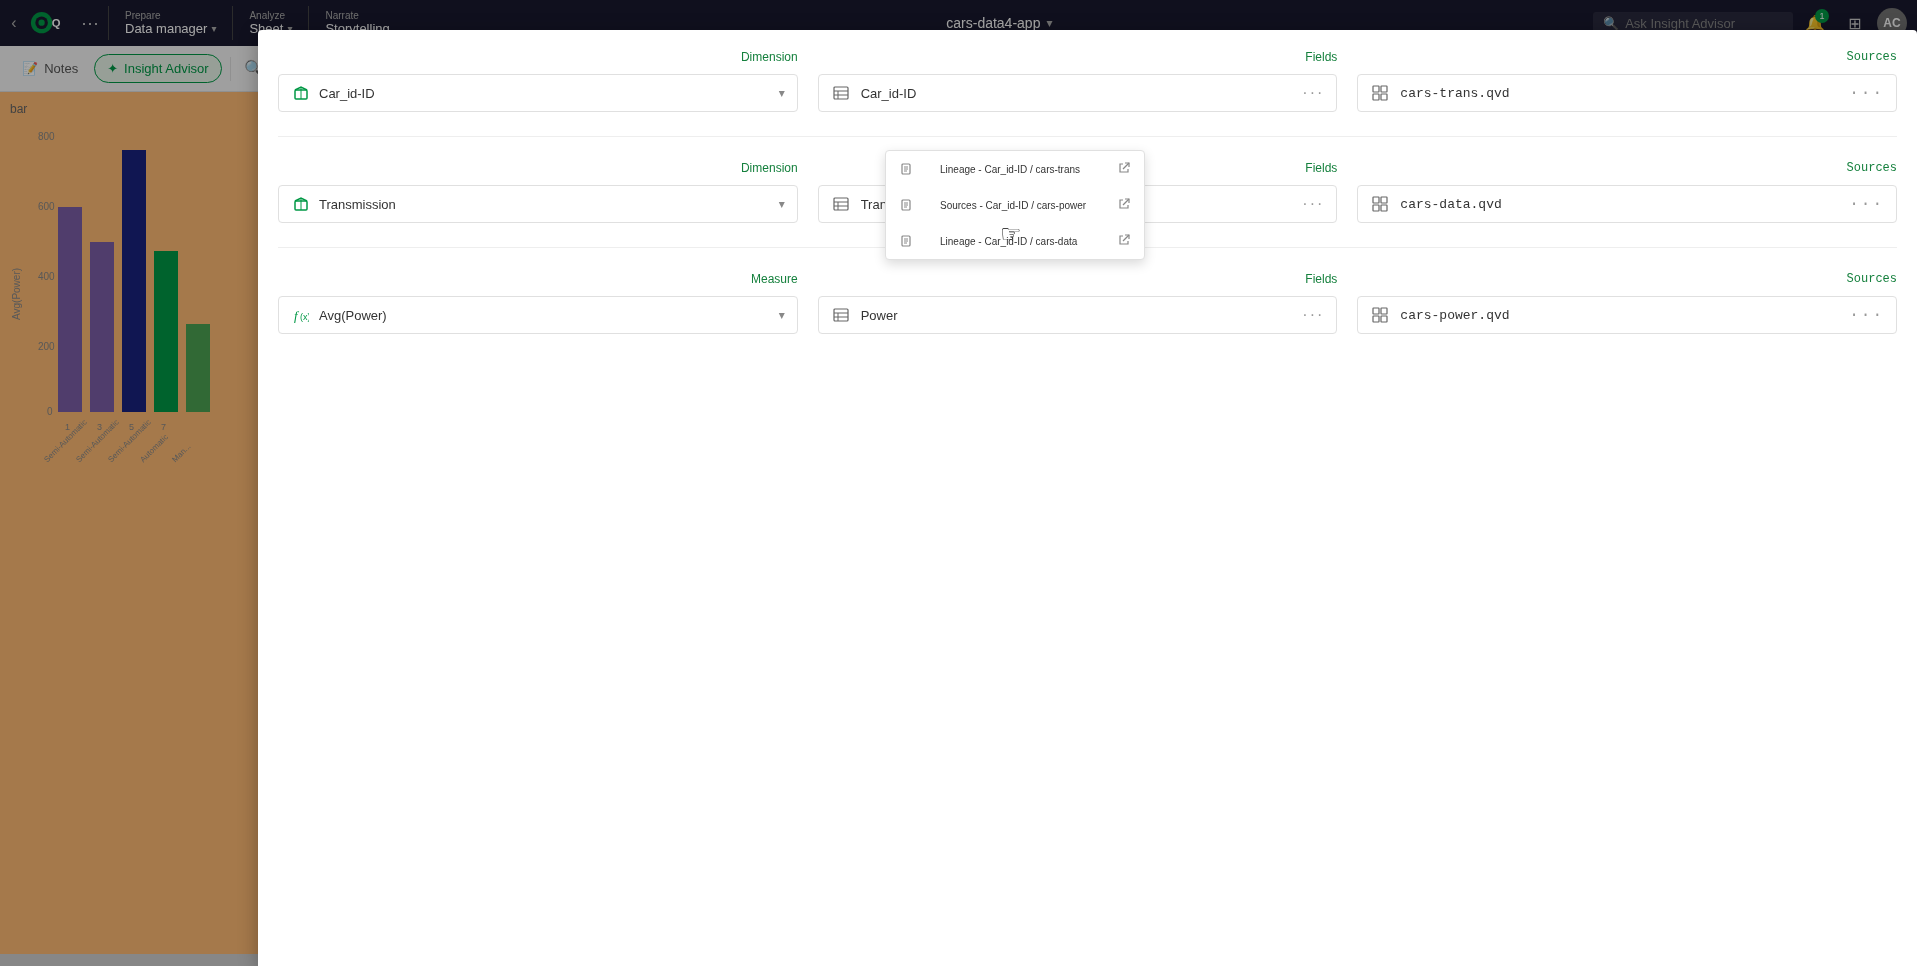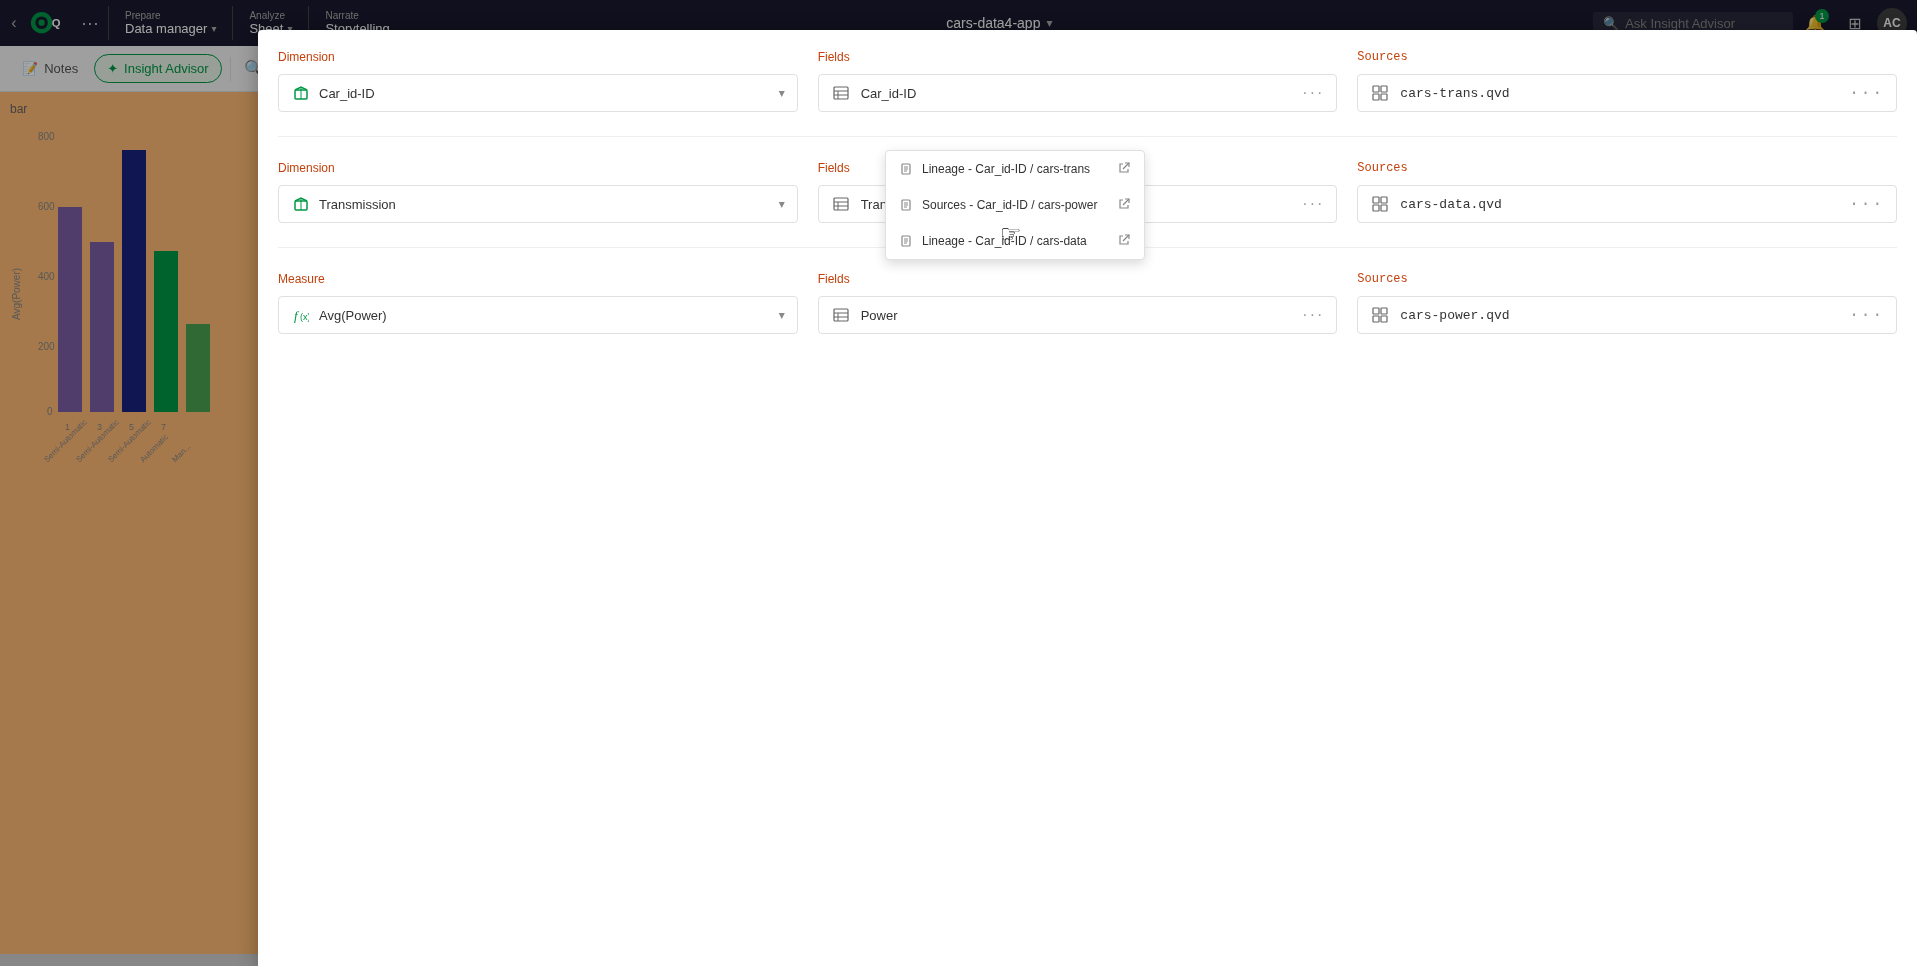--- a/index.html
+++ b/index.html
@@ -17,21 +17,21 @@
     .nav-section { display: flex; flex-direction: column; padding: 0 16px; border-left: 1px solid #444; height: 34px; justify-content: center; cursor: pointer; }
     .nav-section .nav-label { font-size: 10px; color: #aaa; }
     .nav-section .nav-value { font-size: 13px; color: #fff; display: flex; align-items: center; gap: 4px; }
     .nav-chevron { font-size: 10px; color: #aaa; }
     .nav-center { flex: 1; display: flex; justify-content: center; align-items: center; color: #fff; font-size: 14px; gap: 6px; }
     .nav-app-name { color: #fff; font-size: 14px; }
     .nav-dropdown-icon { color: #aaa; font-size: 12px; }
     .nav-right { display: flex; align-items: center; gap: 4px; padding-right: 10px; }
     .nav-search { display: flex; align-items: center; background: #2a2a3e; border-radius: 3px; padding: 4px 10px; gap: 6px; color: #888; font-size: 13px; width: 200px; cursor: text; }
     .nav-icon-btn { width: 36px; height: 36px; display: flex; align-items: center; justify-content: center; color: #ccc; cursor: pointer; border-radius: 3px; position: relative; }
-    .nav-avatar { width: 30px; height: 30px; border-radius: 50%; background: #404040; display: flex; align-items: center; justify-content: center; color: #fff; font-size: 12px; font-weight: bold; cursor: pointer; }
+    .nav-avatar { width: 30px; height: 30px; border-radius: 50%; background: #737373; display: flex; align-items: center; justify-content: center; color: #fff; font-size: 12px; font-weight: bold; cursor: pointer; }
     .badge { position: absolute; top: 4px; right: 4px; background: #009845; color: #fff; border-radius: 50%; width: 14px; height: 14px; font-size: 9px; display: flex; align-items: center; justify-content: center; }
 
     
     .toolbar {
       position: absolute; top: 46px; left: 0; right: 0; height: 46px;
       background: #f5f5f5; border-bottom: 1px solid #ddd; display: flex; align-items: center; z-index: 9; padding: 0 10px; gap: 4px;
     }
     .tab-btn { display: flex; align-items: center; gap: 6px; padding: 6px 12px; border-radius: 3px; cursor: pointer; font-size: 13px; color: #555; border: none; background: transparent; }
     .tab-btn.active { background: #e8f5e9; color: #009845; border: 1px solid #009845; border-radius: 20px; }
     .toolbar-sep { width: 1px; height: 24px; background: #ddd; margin: 0 4px; }
@@ -58,21 +58,21 @@
     .modal-title-center { position: absolute; left: 50%; transform: translateX(-50%); font-size: 16px; font-weight: 600; color: #333; }
     .modal-close { position: absolute; right: 16px; top: 50%; transform: translateY(-50%); width: 28px; height: 28px; display: flex; align-items: center; justify-content: center; cursor: pointer; color: #666; font-size: 18px; border-radius: 3px; }
 
     .modal-body { flex: 1; overflow-y: auto; padding: 20px; }
 
     
     .dep-row { display: grid; grid-template-columns: 1fr 1fr 1fr; gap: 0; border-bottom: 1px solid #eee; padding-bottom: 24px; margin-bottom: 24px; }
     .dep-row:last-child { border-bottom: none; }
     .dep-col { padding: 0 20px 0 0; }
     .dep-col:last-child { padding-right: 0; font-family: Liberation Mono, monospace; }
-    .dep-section-label { font-size: 12px; color: #c2410c; margin-bottom: 10px; font-weight: 500; text-transform: none; }
+    .dep-section-label { font-size: 12px; color: #15803d; margin-bottom: 10px; font-weight: 500; text-transform: none; text-align: right; }
 
     
     .field-row, .source-row {
       display: flex; align-items: center; padding: 8px 12px; border: 1px solid #e0e0e0; border-radius: 4px; gap: 10px; background: #fff;
     }
     .field-row { justify-content: space-between; }
     .source-row { justify-content: space-between; }
     .row-icon { width: 20px; height: 20px; display: flex; align-items: center; justify-content: center; flex-shrink: 0; }
     .row-text { font-size: 13px; color: #333; flex: 1; }
     .row-dots { color: #999; cursor: pointer; font-size: 16px; letter-spacing: 2px; }
@@ -82,21 +82,21 @@
       display: flex; align-items: center; padding: 8px 12px; border: 1px solid #e0e0e0; border-radius: 4px; background: #fff; cursor: pointer; gap: 8px;
     }
     .dim-icon { width: 20px; height: 20px; display: flex; align-items: center; justify-content: center; color: #666; }
     .dim-label { font-size: 13px; color: #333; flex: 1; }
     .dim-chevron { color: #888; font-size: 12px; }
 
     
     .lineage-menu {
       position: absolute; top: 150px; left: 885px; background: #fff; border: 1px solid #e0e0e0; border-radius: 4px; box-shadow: 0 4px 12px rgba(0,0,0,0.15); z-index: 50; min-width: 260px;
     }
-    .lineage-item { display: flex; align-items: center; padding: 10px 14px; gap: 6px; cursor: pointer; font-size: 12px; color: #333; }
+    .lineage-item { display: flex; align-items: center; padding: 10px 14px; gap: 24px; cursor: pointer; font-size: 10px; color: #333; }
     .lineage-icon { width: 16px; height: 16px; color: #888; display: flex; align-items: center; justify-content: center; }
     .lineage-text { flex: 1; }
     .lineage-ext { color: #888; }
     .cursor-hand { position: absolute; left: 1000px; top: 220px; font-size: 24px; z-index: 60; pointer-events: none; }
 
     
     .bg-chart { position: absolute; top: 92px; left: 0; width: 260px; bottom: 12px; background: #fdba74; padding: 10px; }
     .bg-chart-label { font-size: 12px; color: #666; margin-bottom: 4px; }
     svg.bars { width: 220px; height: 380px; }
   </style>

